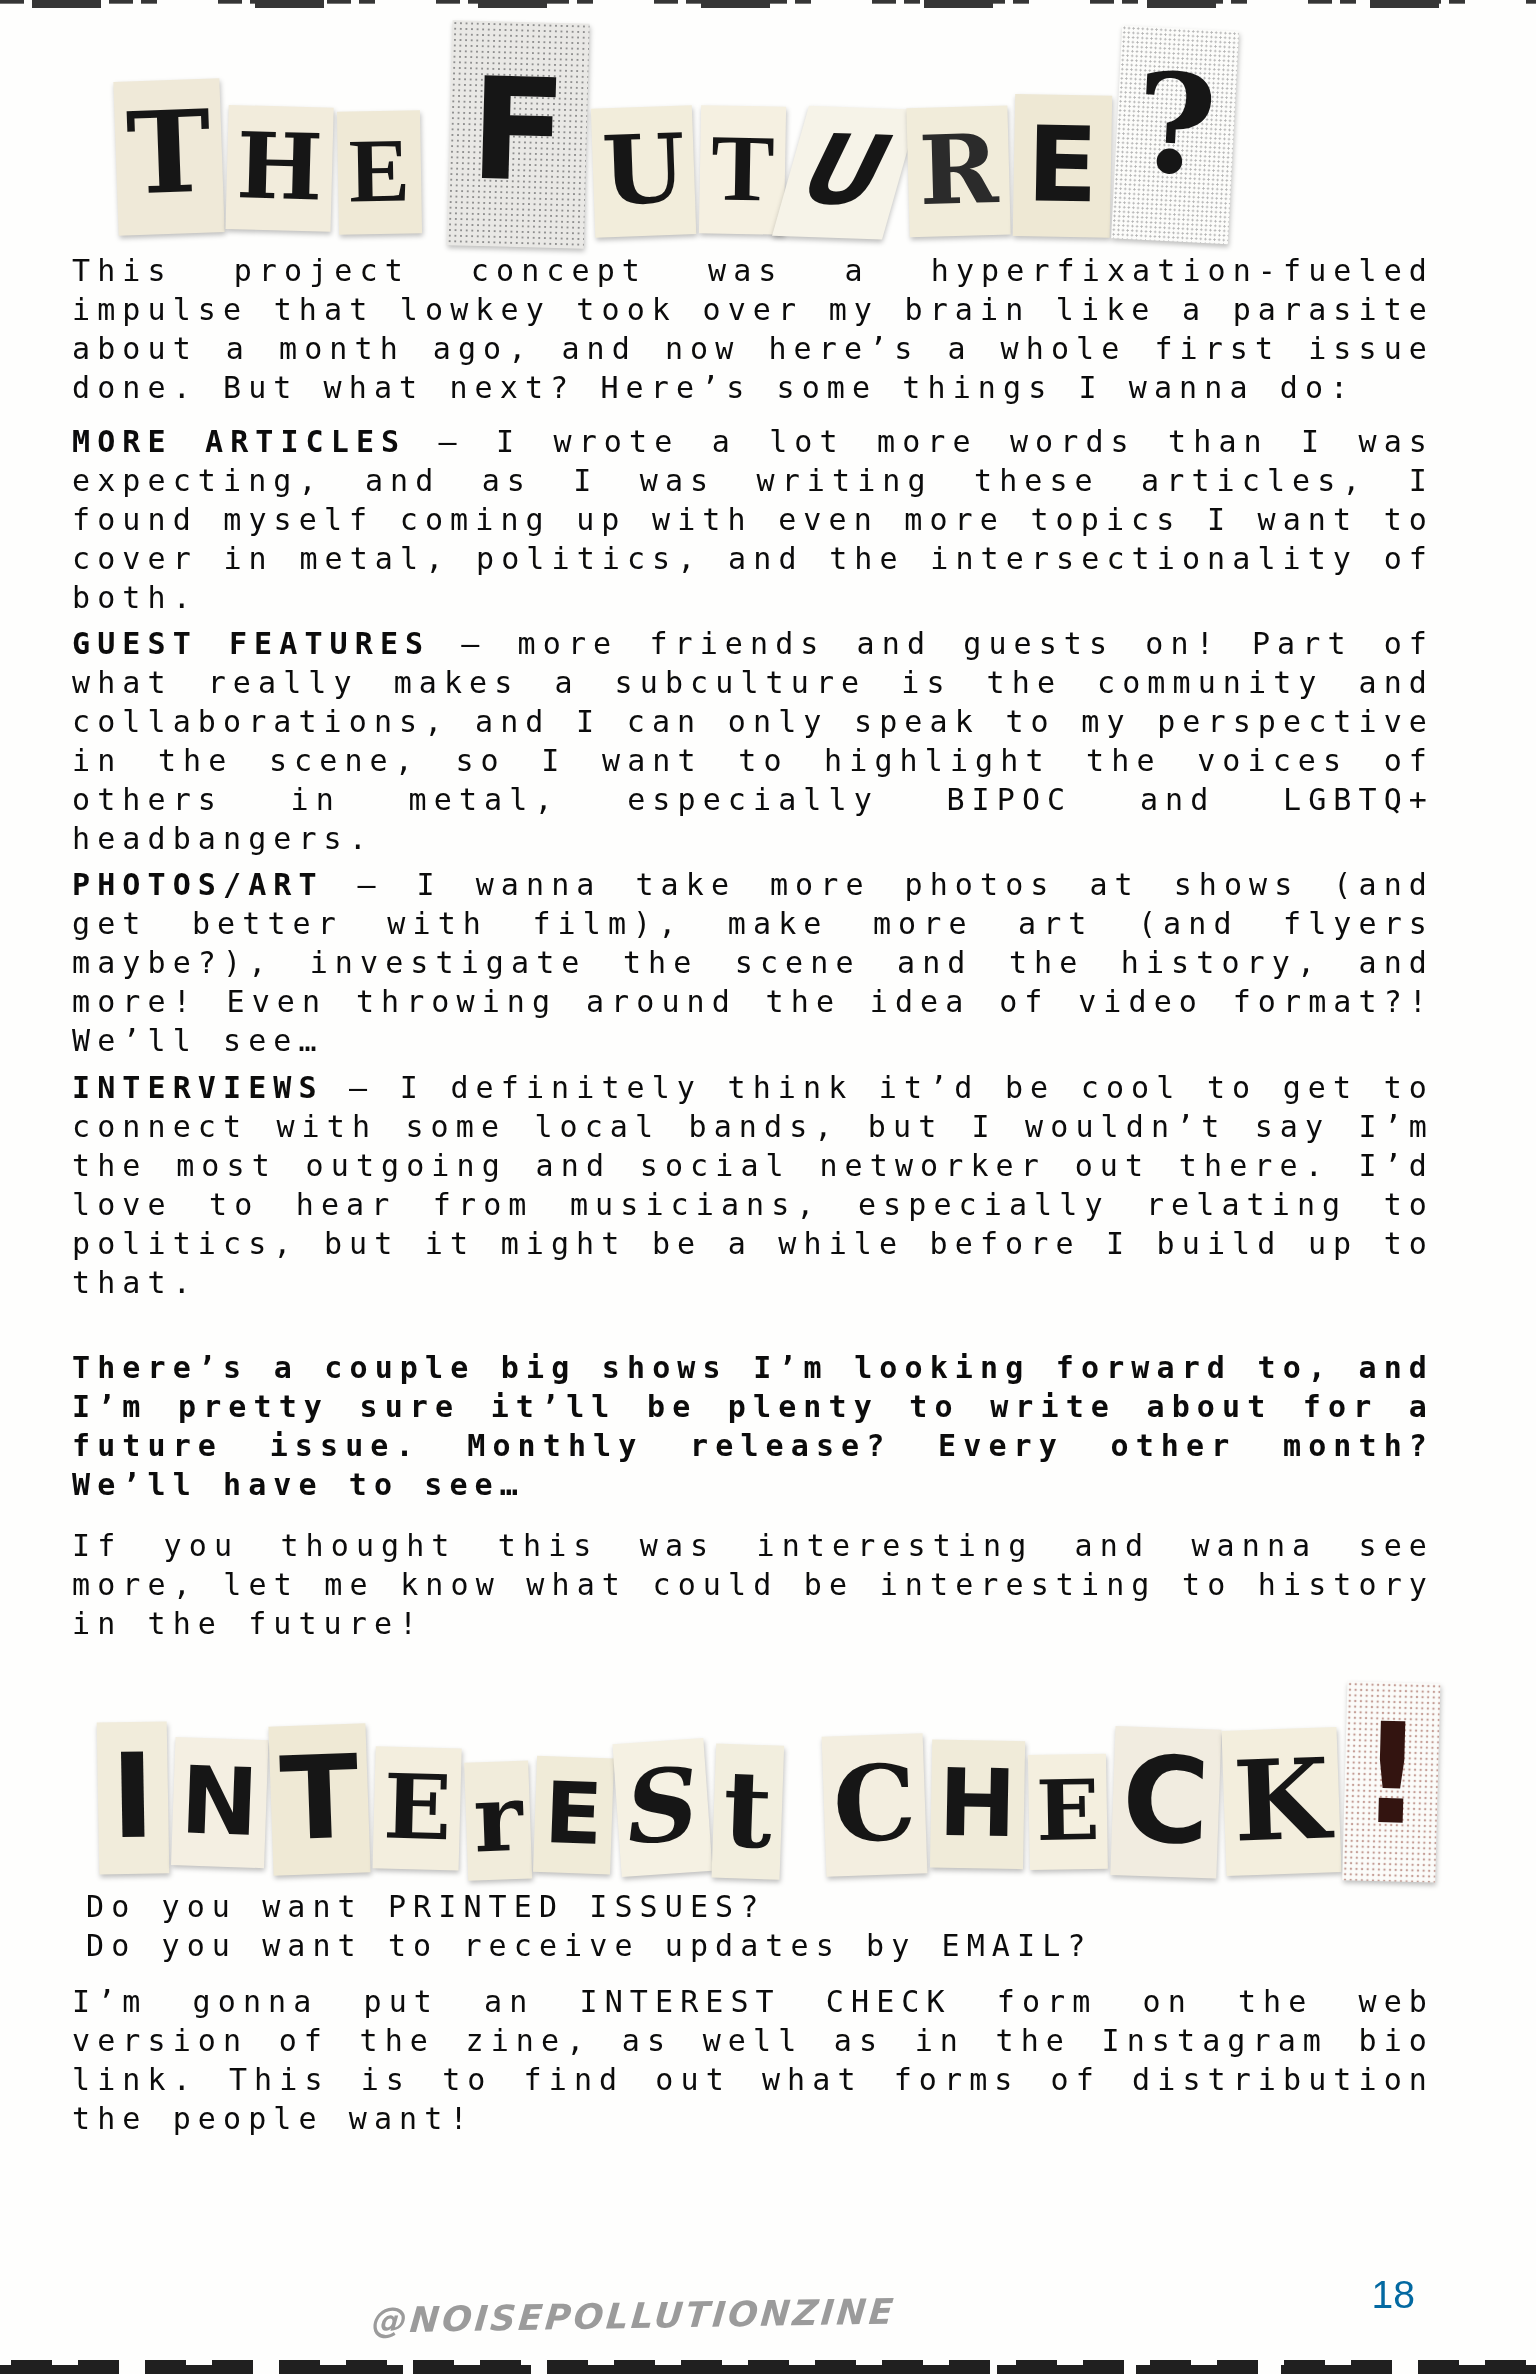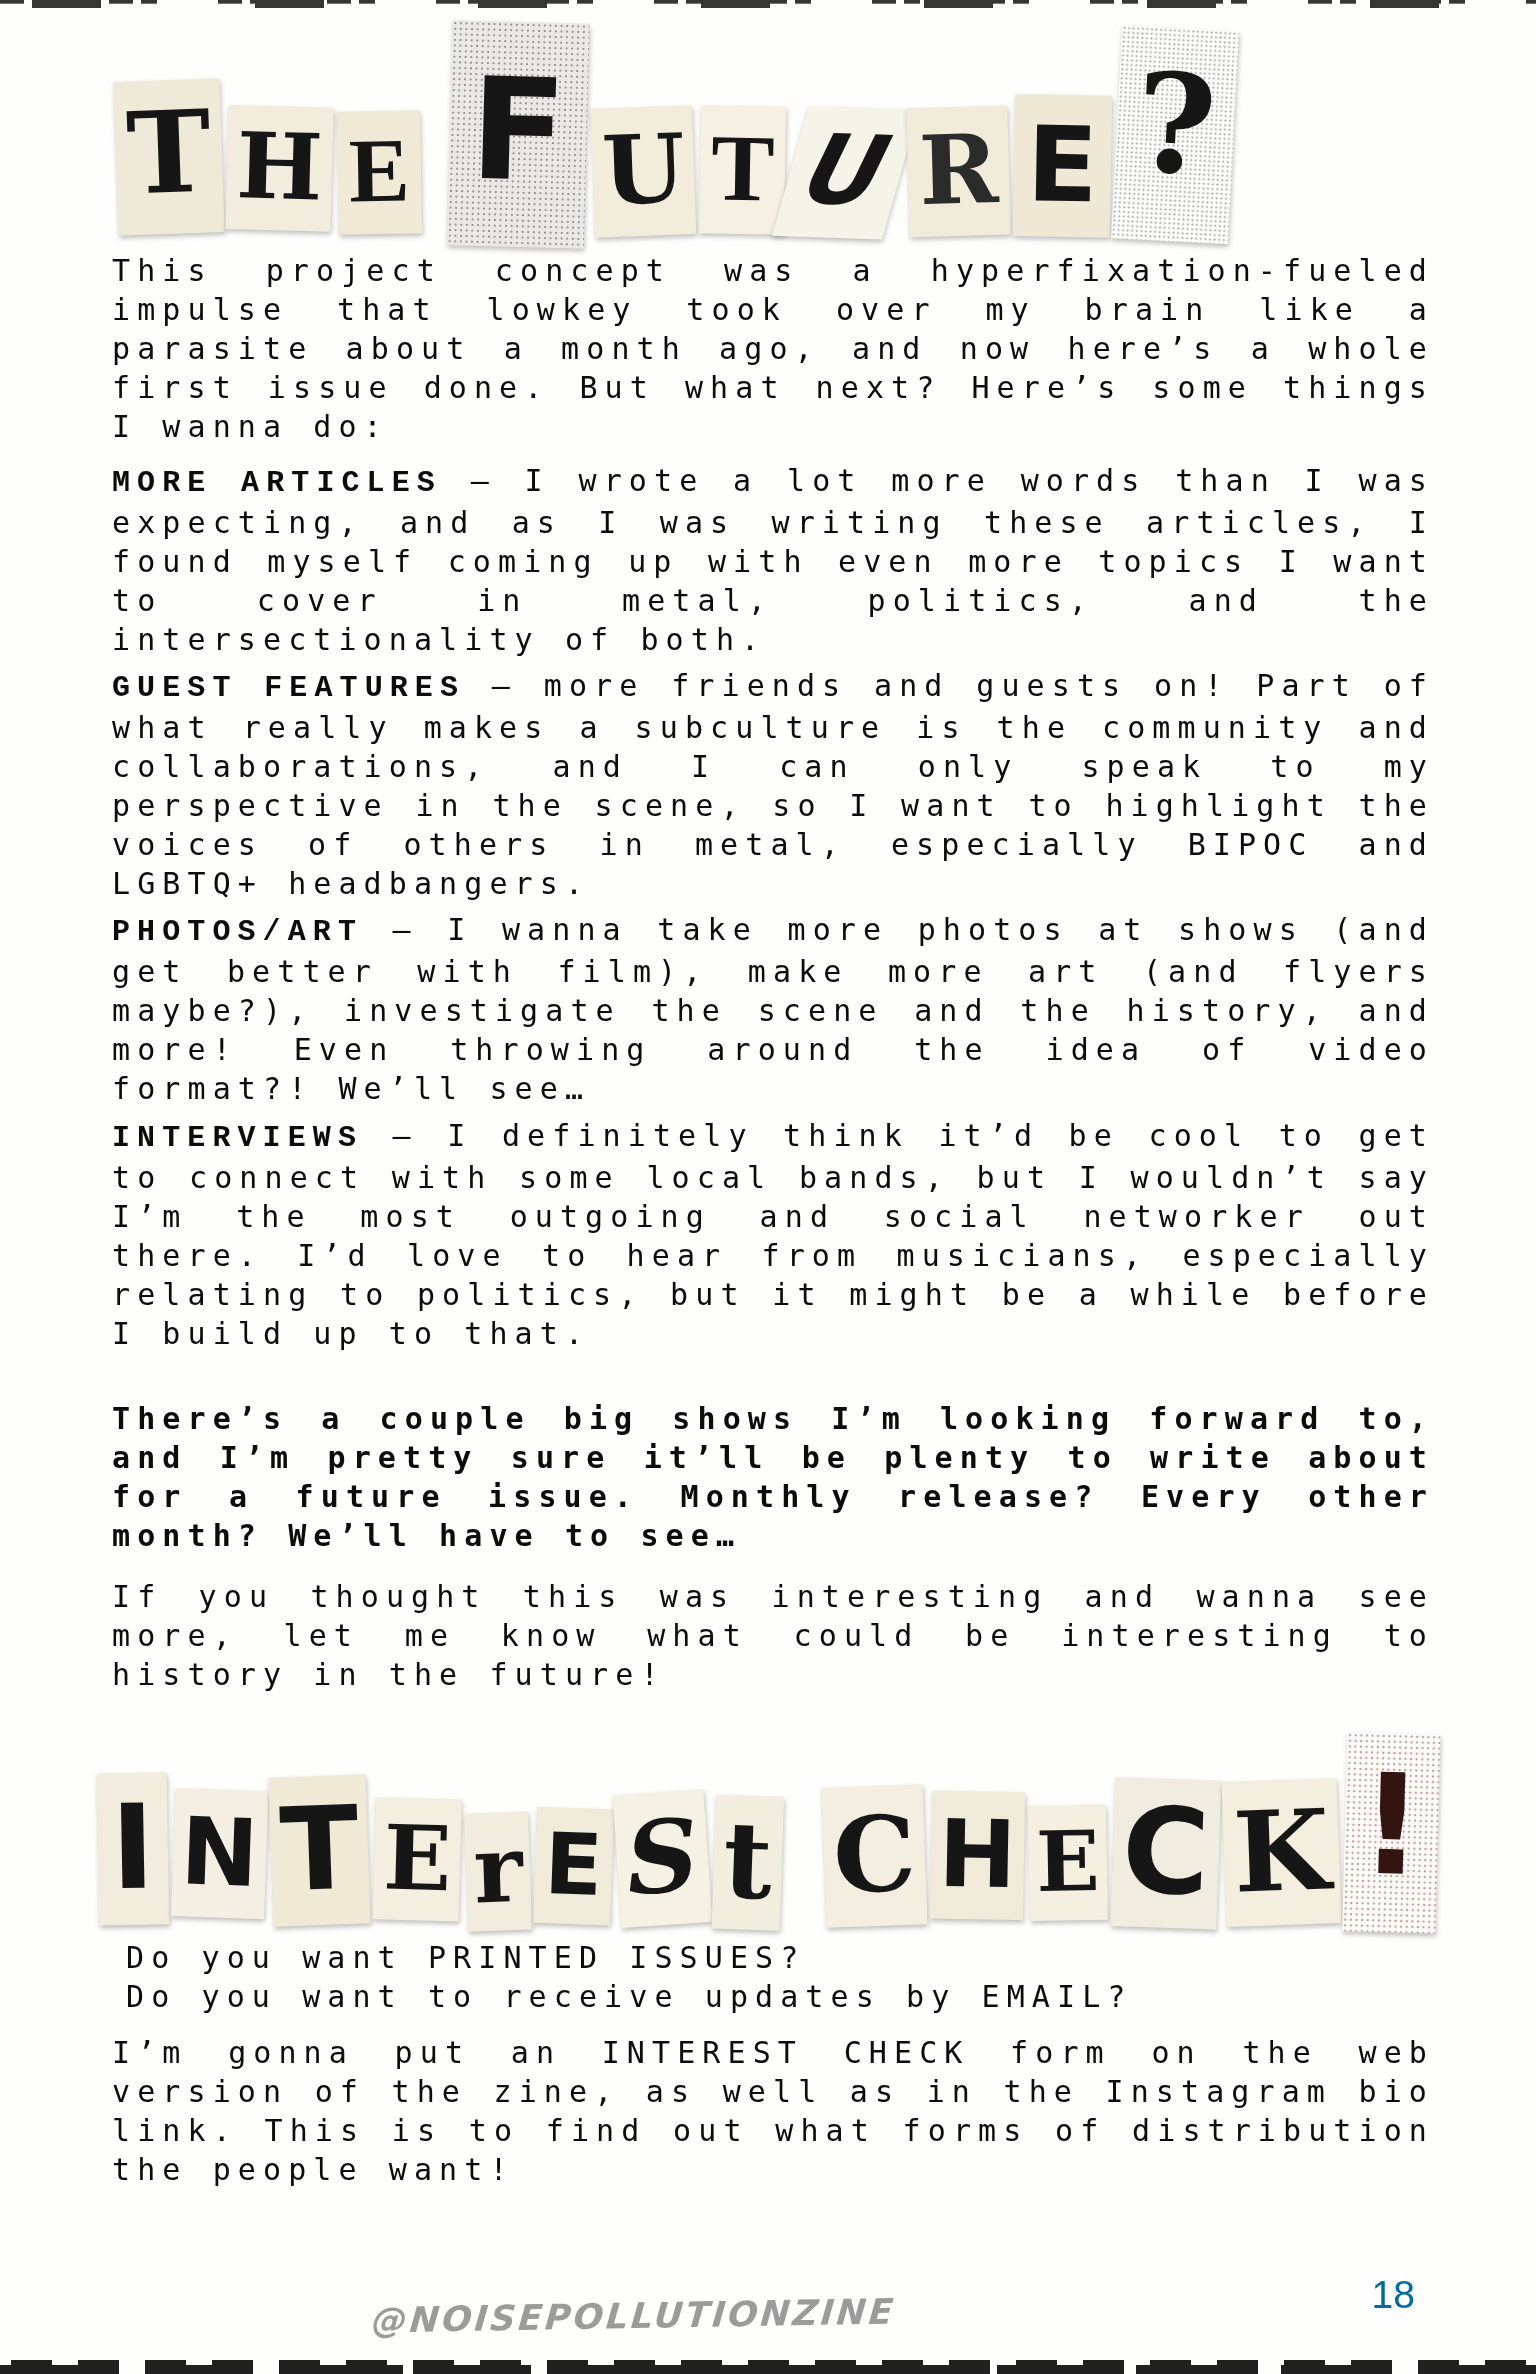--- a/index.html
+++ b/index.html
@@ -48,26 +48,26 @@
   .c8{font:bold 106px "DejaVu Serif",serif;background:#f2eede;padding:1.9px 9.3px 7.4px;transform:rotate(2deg) translateY(4.6px);}
   .c10{font:bold 104px "DejaVu Serif",serif;background:#f3eee0;padding:7.4px 9.3px 9.3px;transform:rotate(-2deg);}
   .c11{font:bold 93px "DejaVu Sans",sans-serif;background:#f0ebd9;padding:9.3px 7.4px 11px;transform:rotate(1deg) translateY(-5.6px);}
   .c12{font:bold 83px "DejaVu Serif",serif;background:#f4efdf;padding:7.4px 7.4px 9.3px;transform:rotate(-1deg) translateY(-5.6px);}
   .c13{font:bold 119px "DejaVu Sans",sans-serif;background:#f1ece0;padding:3.7px 9.3px 7.4px;transform:rotate(2deg) translateY(2.8px);}
   .c14{font:bold 111px "DejaVu Serif",serif;background:#f3eedd;padding:5.6px 9.3px 9.3px;transform:rotate(-2deg);}
   .c15{font:bold 139px "DejaVu Sans",sans-serif;color:#331410;background-color:#fbfbf9;background-image:radial-gradient(rgba(130,45,30,.45) 1.3px,transparent 1.5px);background-size:5.6px 5.6px;padding:11px 15px 26px;transform:rotate(1.5deg) translateY(7.4px);}
 
   
   .mono{font-family:"DejaVu Sans Mono",monospace;font-size:30px;line-height:39px;letter-spacing:7.1px;color:#0c0c0c;}
-  .gut{padding-left:112px;padding-right:102px;}
+  .gut{padding-left:72px;padding-right:102px;}
   .para{text-align:justify;margin:0;}
   .intro{margin-top:16.7px;}
   .plans{margin-top:15px;}
   .plan{margin:7.4px 0 0 0;}
-  .plan strong{font-weight:bold;font-family:Liberation Mono, monospace;}
+  .plan strong{font-weight:bold;}
   .outro1{margin-top:46px;font-weight:bold;}
   .outro2{margin-top:22px;}
   .questions{margin-top:13px;margin-left:14px;}
   .qline{margin:0;}
   .note{margin-top:16.7px;}
 
   
   .handle{position:absolute;bottom:39px;left:634px;transform:translateX(-50%) rotate(-1deg) skewX(-6deg);
     font-family:"DejaVu Sans",sans-serif;font-style:italic;font-weight:bold;font-size:35px;
     letter-spacing:2.8px;color:#9b9b9b;white-space:nowrap;}

